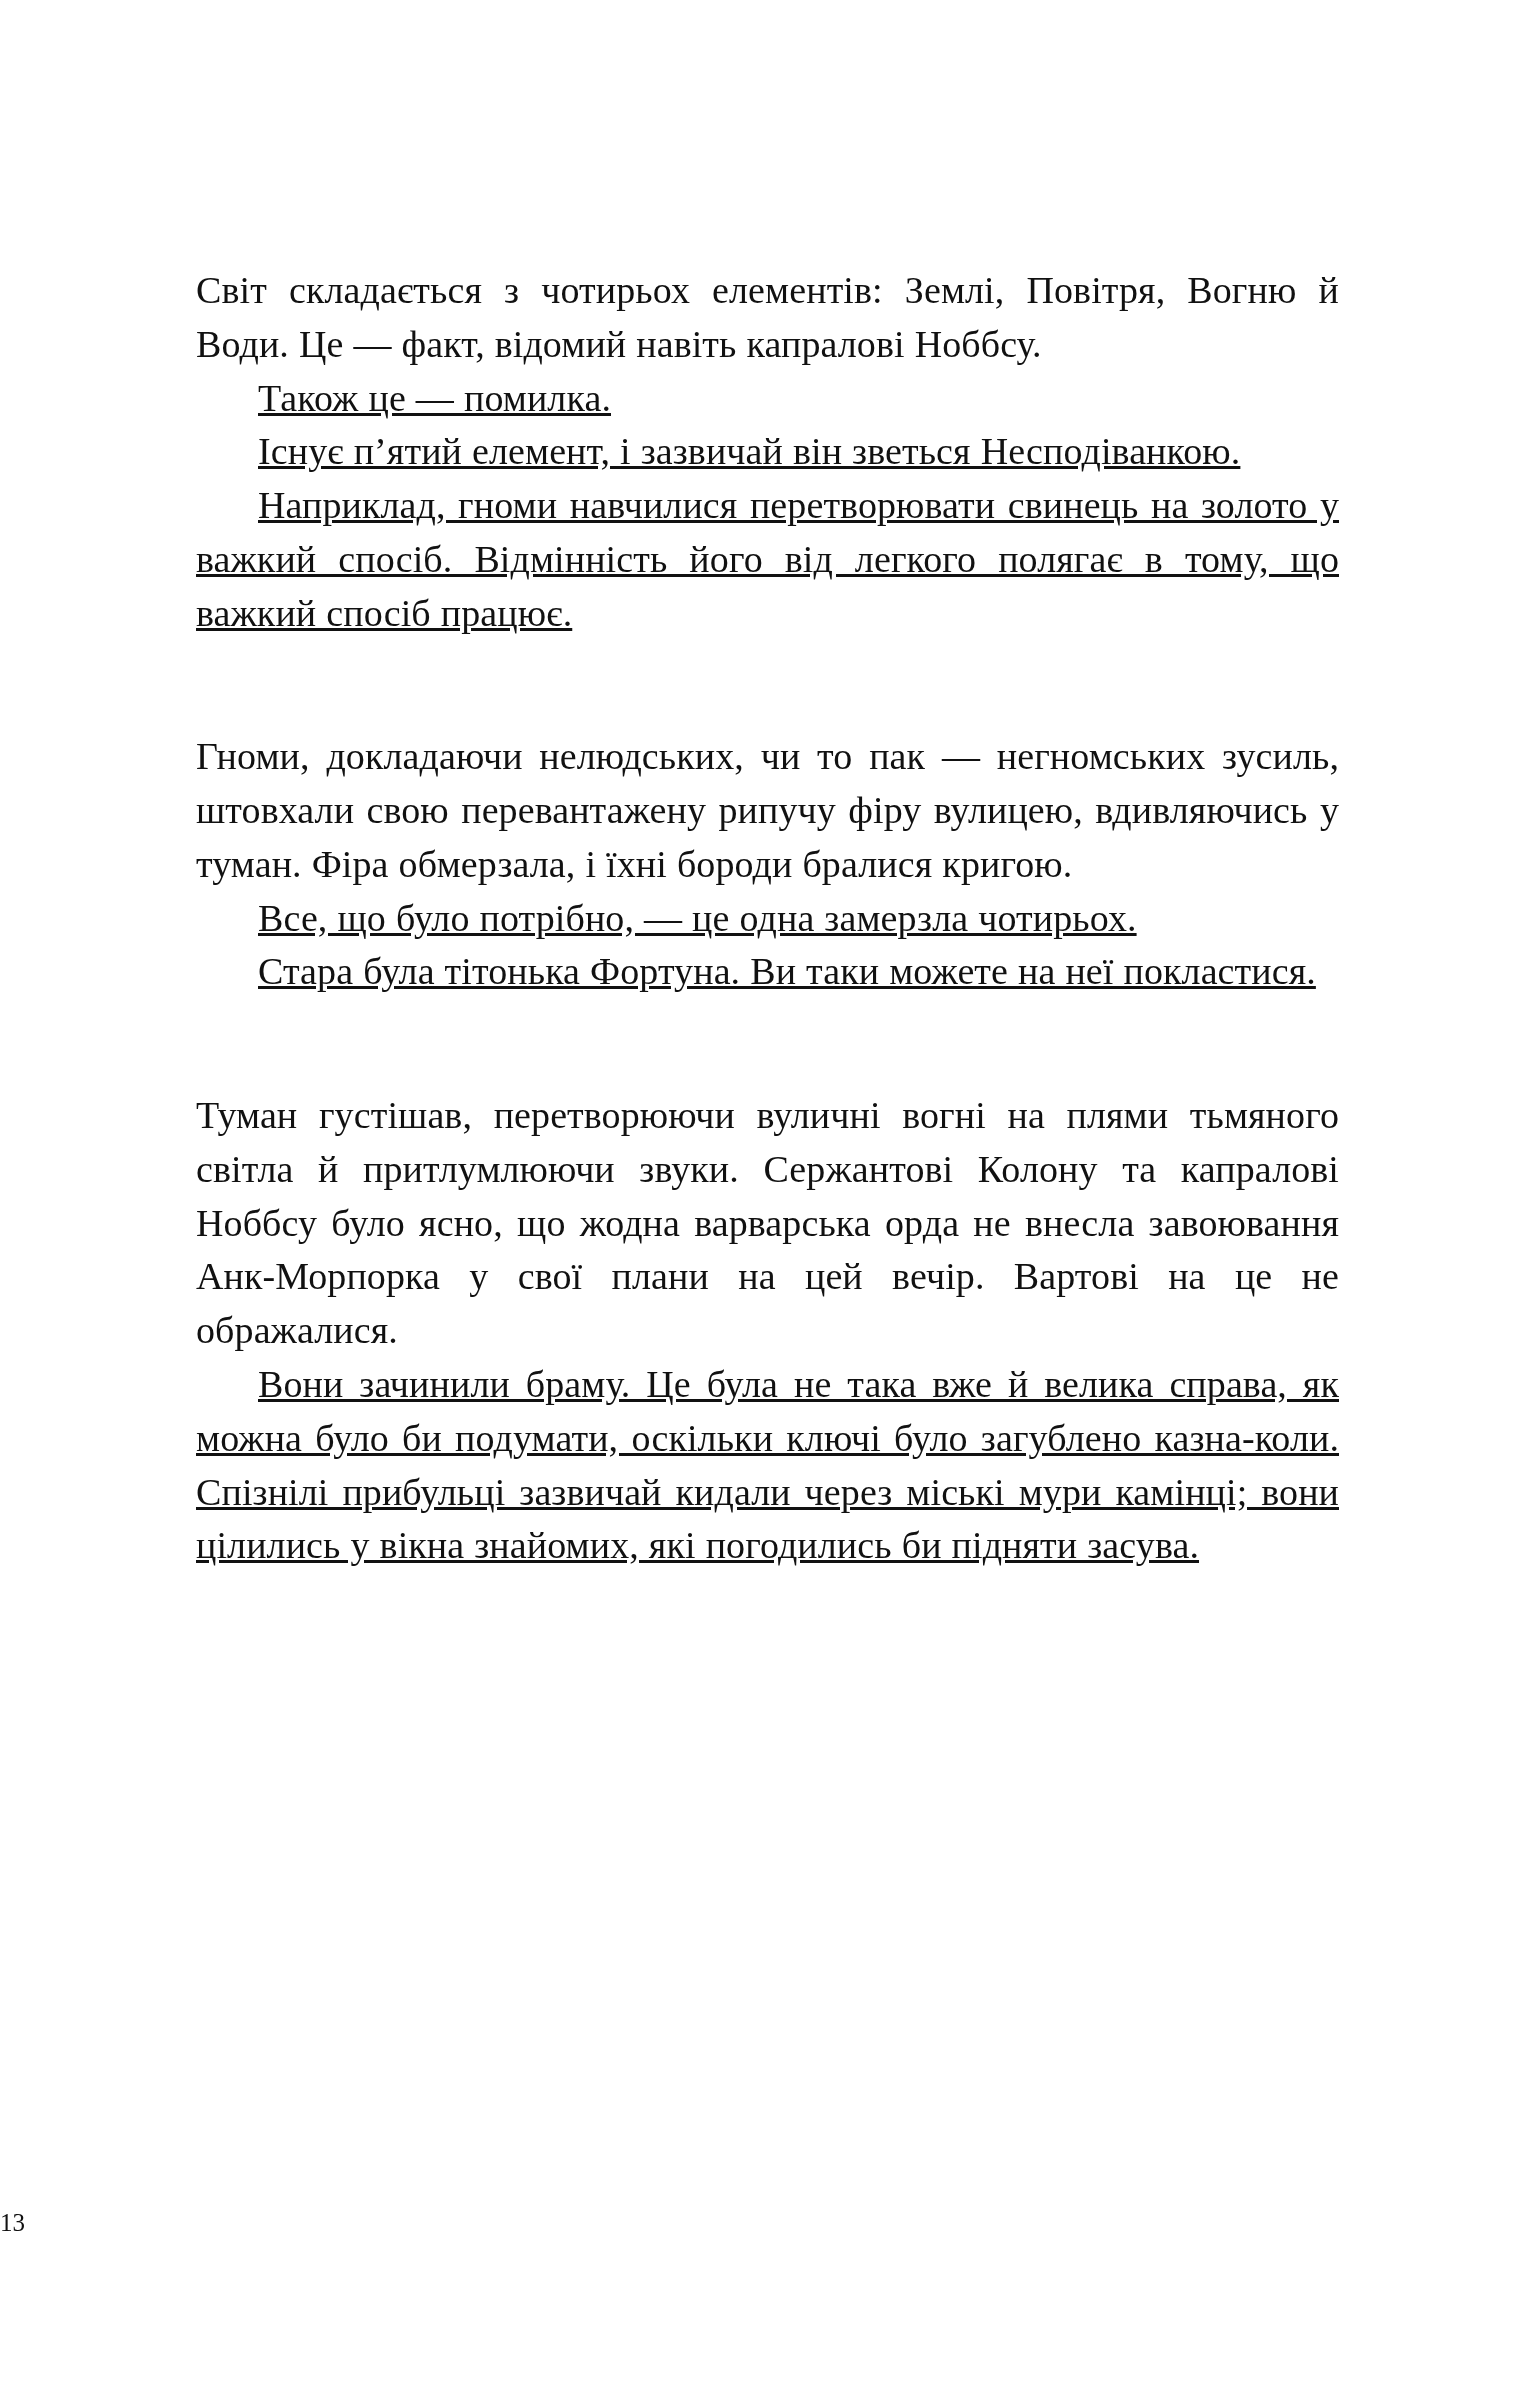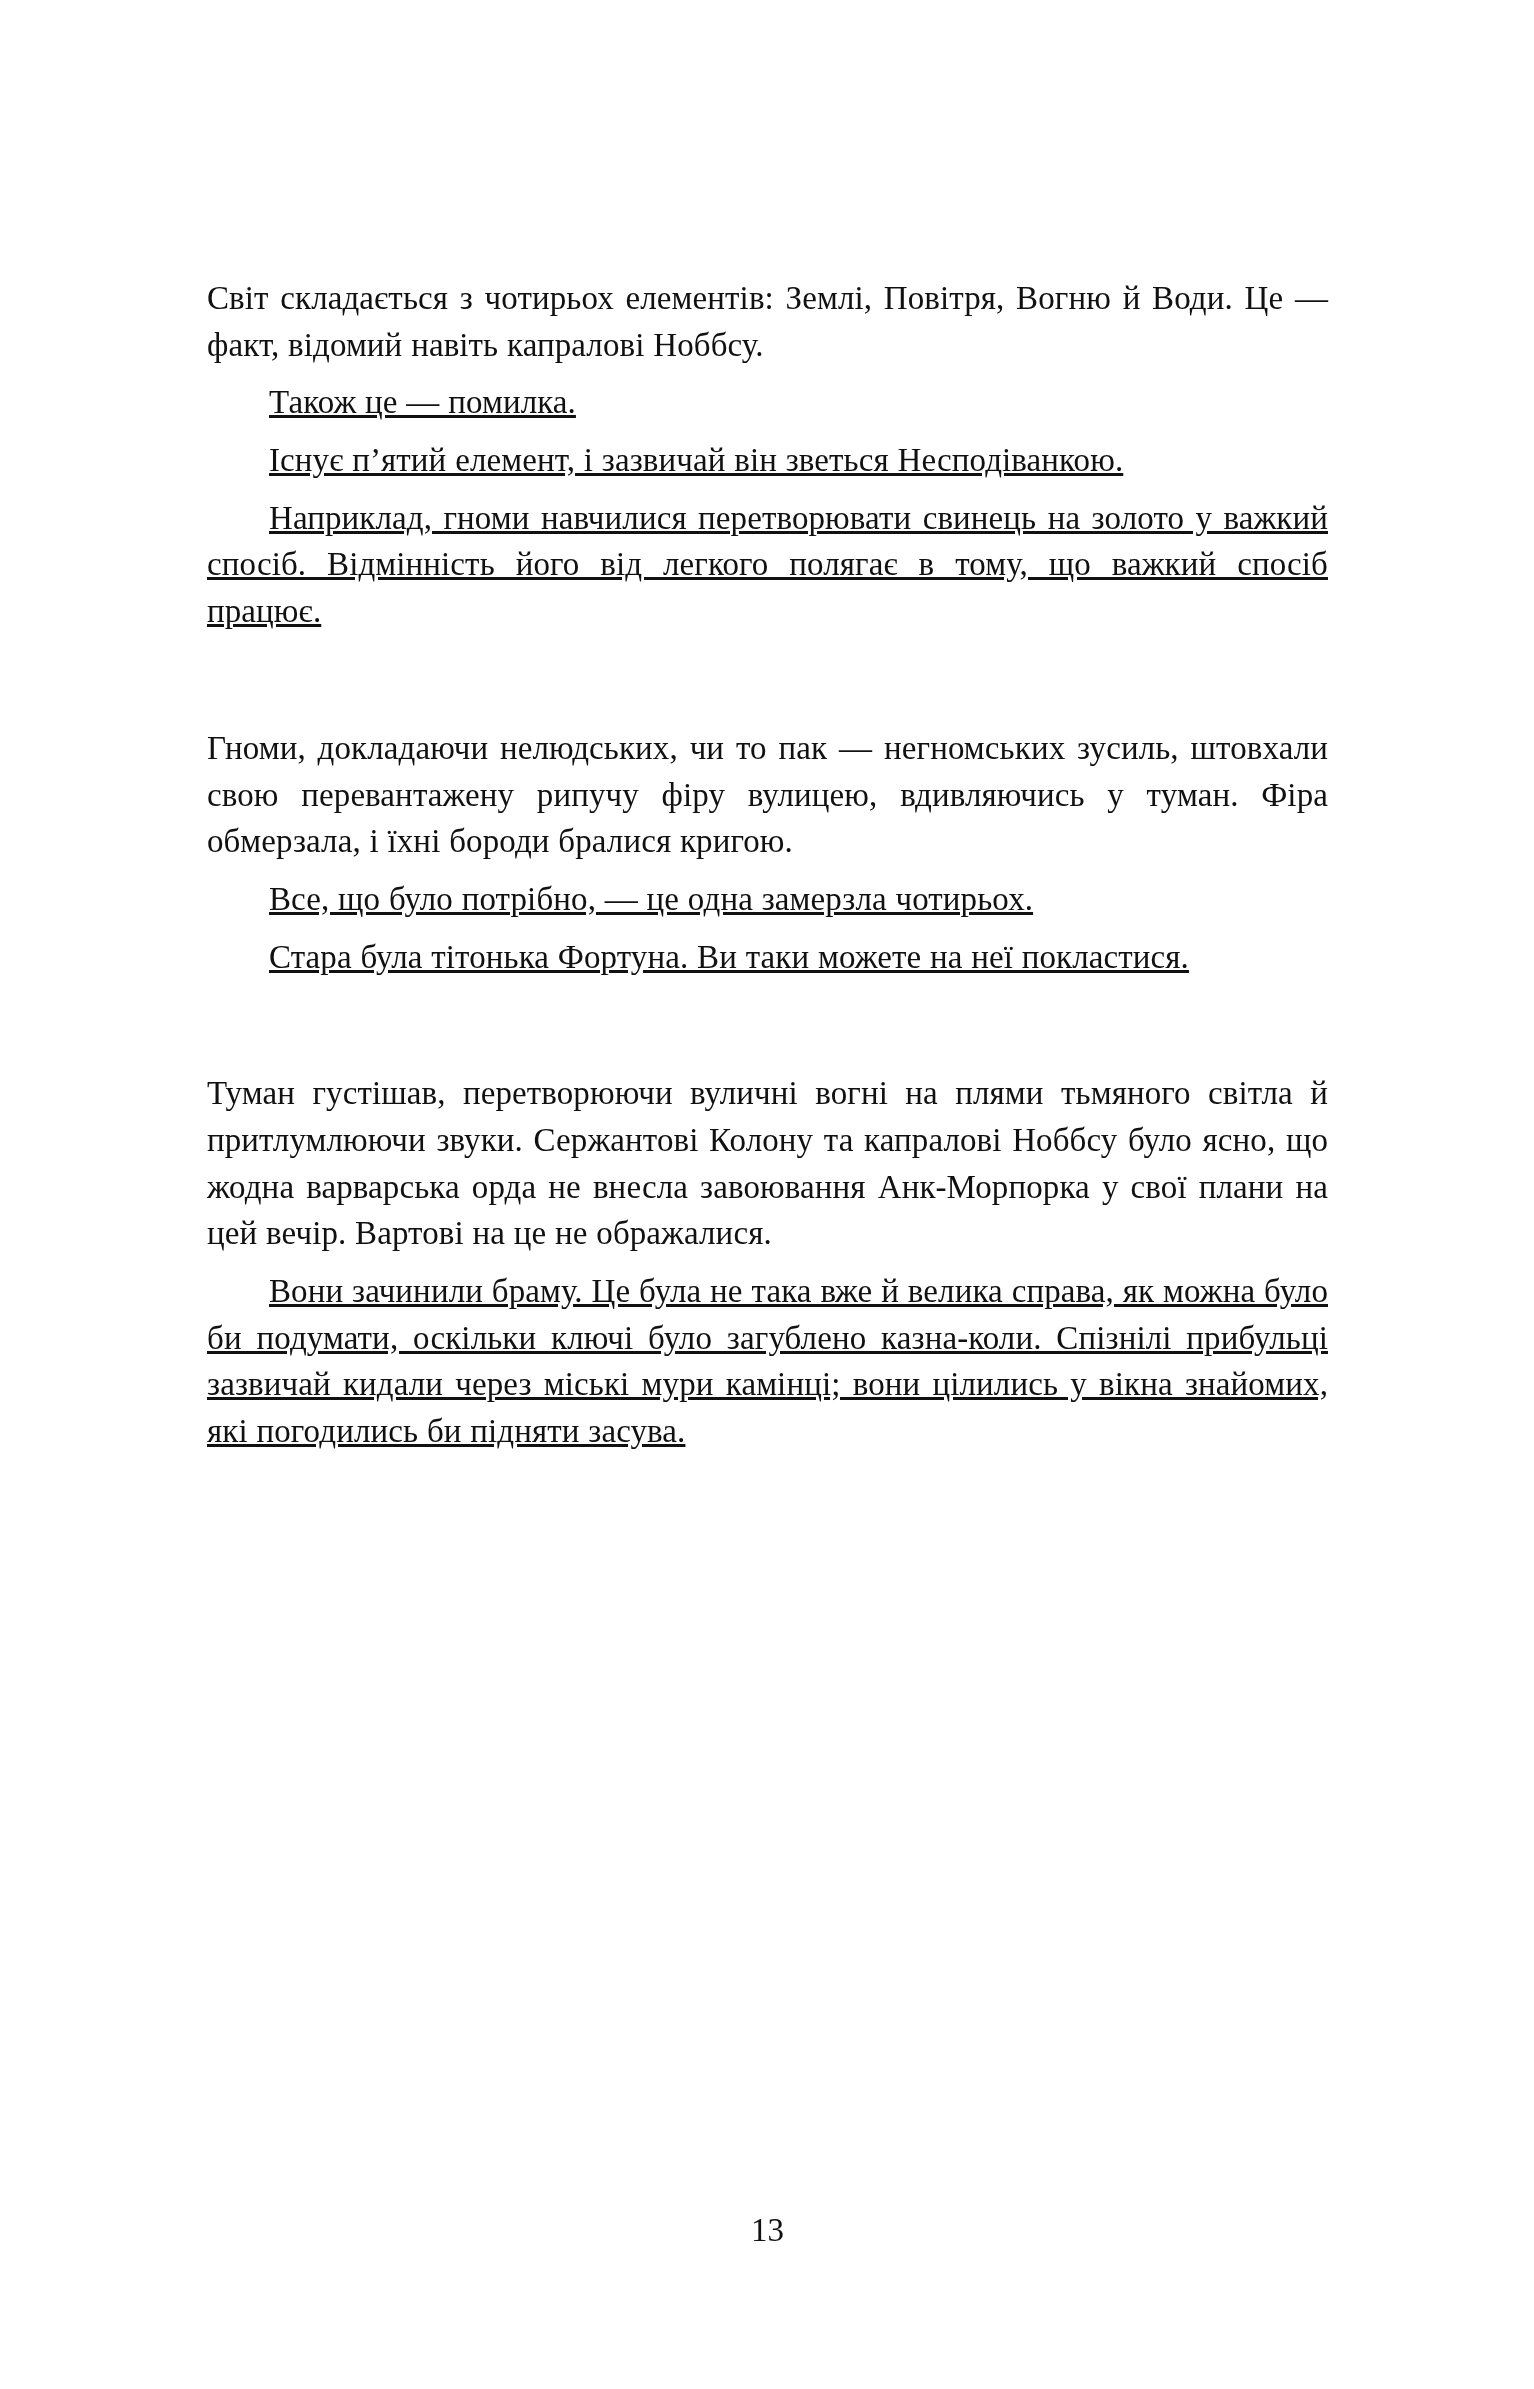--- a/index.html
+++ b/index.html
@@ -20,22 +20,22 @@
     min-height: 2389px;
     box-sizing: border-box;
     padding: 264px 0 0 0;
     background: #ffffff;
   }
   .text-column {
     width: 1143px;
     margin: 0 auto;
   }
   p.para {
-    margin: 11px;
-    font-size: 33px;
+    margin: 0;
+    font-size: 38px;
     line-height: 1.415;
     text-align: justify;
     text-justify: inter-word;
     letter-spacing: 0.1px;
     word-spacing: 0.4px;
     hyphens: manual;
   }
   p.indent {
     text-indent: 62px;
     text-decoration: underline;
@@ -43,23 +43,23 @@
   .block {
     margin: 0 0 0 0;
   }
   .block + .block {
     margin-top: 90px;
   }
   .folio {
     position: absolute;
     left: 0;
     right: 0;
-    bottom: 140px;
-    text-align: center;
-    font-size: 33px;
+    bottom: 152px;
+    text-align: left;
+    font-size: 25px;
     font-family: "Liberation Serif", serif;
     color: #111111;
   }
 </style>
 </head>
 <body>
 
 <div class="page">
   <div class="text-column">
 

